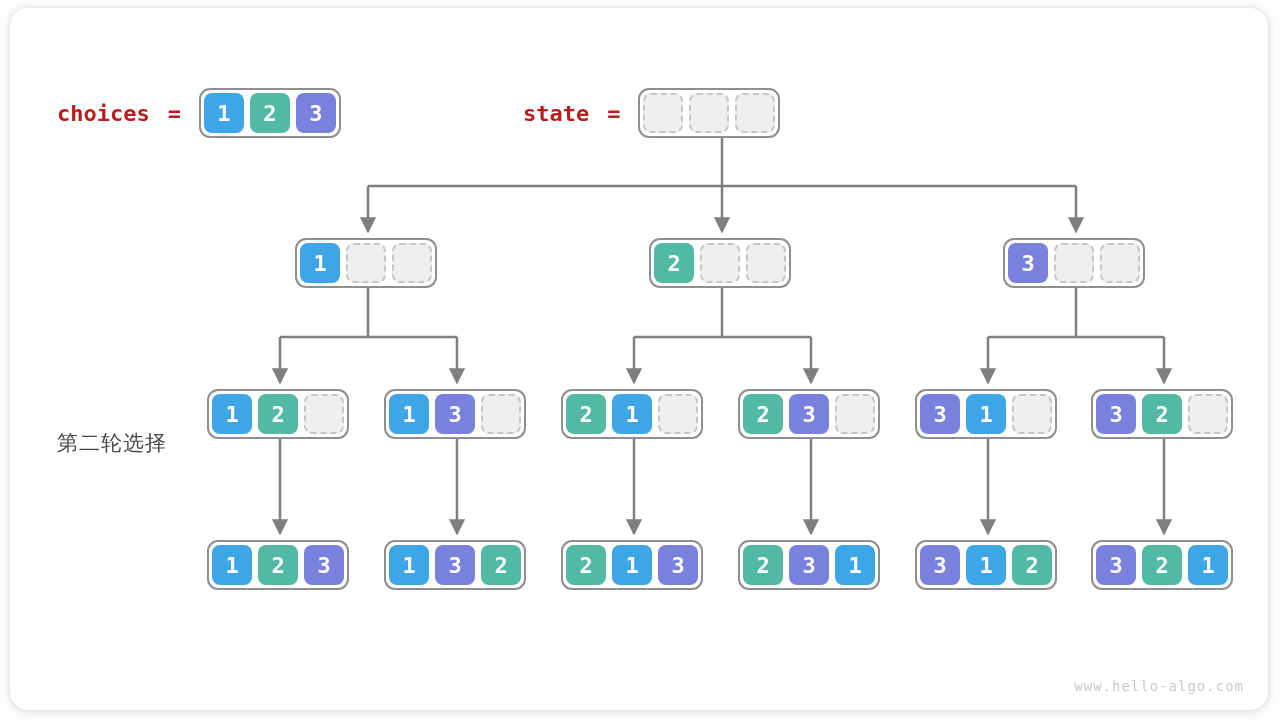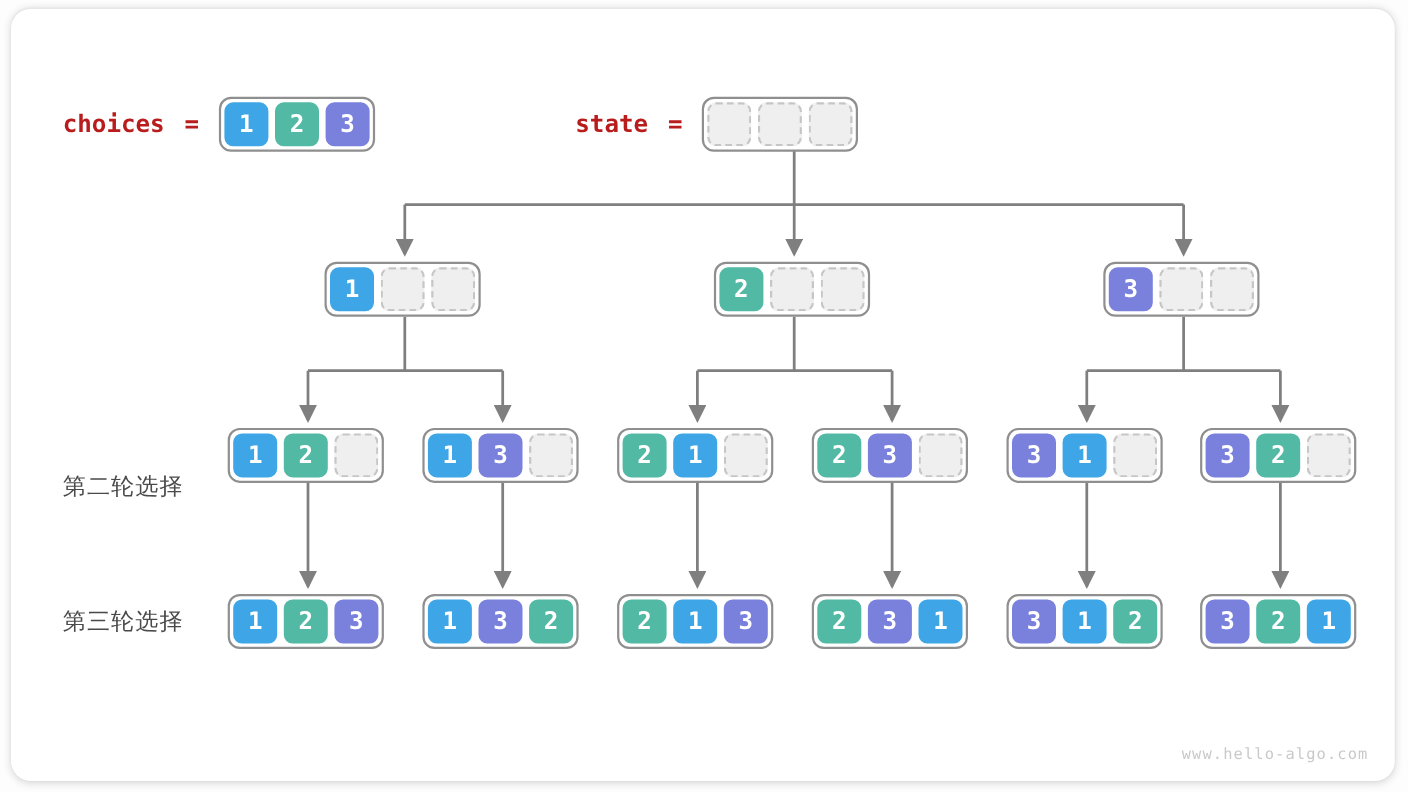--- a/index.html
+++ b/index.html
@@ -102,21 +102,20 @@
     <span class="code-text">state</span>
     <span class="code-text eq">=</span>
     <div class="array-box" id="state-box">
         <div class="cell empty" style="background: rgb(239, 239, 239); border-color: rgb(198, 198, 198);"></div>
         <div class="cell empty" style="background: rgb(239, 239, 239); border-color: rgb(198, 198, 198);"></div>
         <div class="cell empty" style="background: rgb(239, 239, 239); border-color: rgb(198, 198, 198);"></div>
       </div>
   </div>
 
   <div class="row-label" style="top:399px;margin-top:30px;">第二轮选择</div>
-  <div class="row-label" style="top:552px;">第三轮选择</div>
 
   <div id="nodes">
       <div class="array-box abs" style="left: 295px; top: 238px; border-color: rgb(143, 143, 143);">
         <div class="cell" style="background: rgb(62, 166, 230);">1</div>
         <div class="cell empty" style="background: rgb(239, 239, 239); border-color: rgb(198, 198, 198);"></div>
         <div class="cell empty" style="background: rgb(239, 239, 239); border-color: rgb(198, 198, 198);"></div>
       </div>
       <div class="array-box abs" style="left: 649px; top: 238px; border-color: rgb(143, 143, 143);">
         <div class="cell" style="background: rgb(82, 185, 164);">2</div>
         <div class="cell empty" style="background: rgb(239, 239, 239); border-color: rgb(198, 198, 198);"></div>

